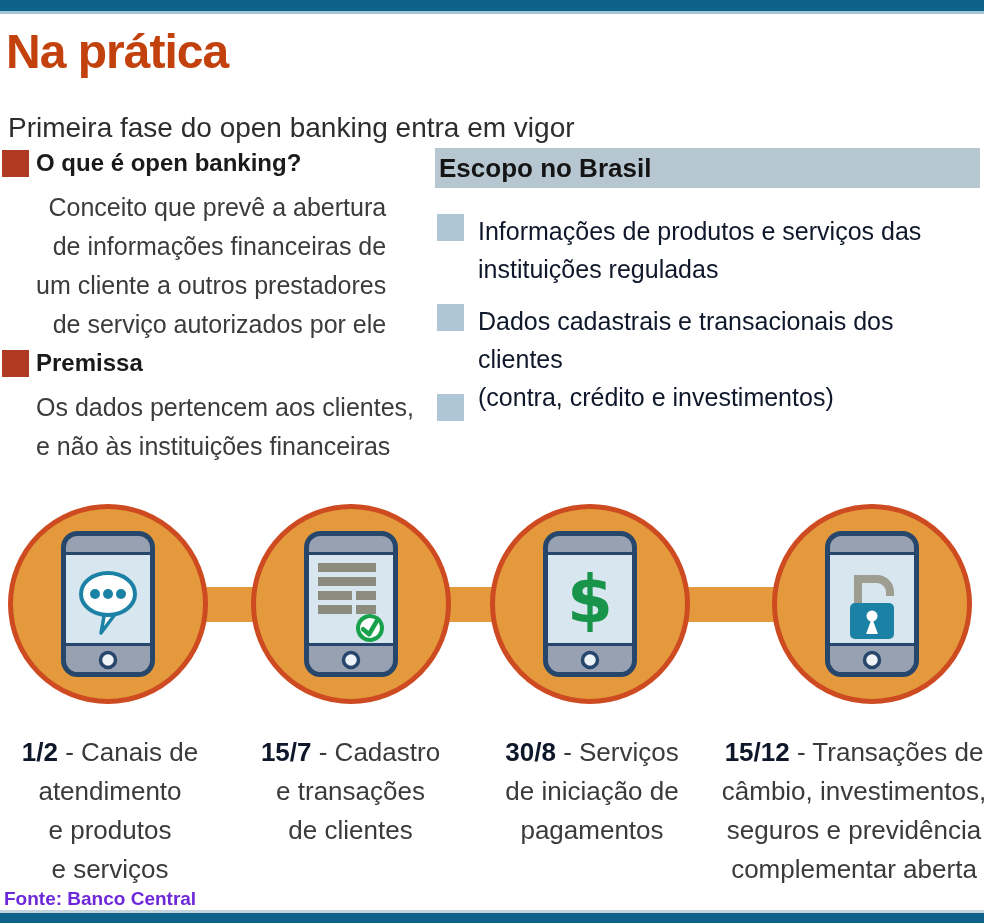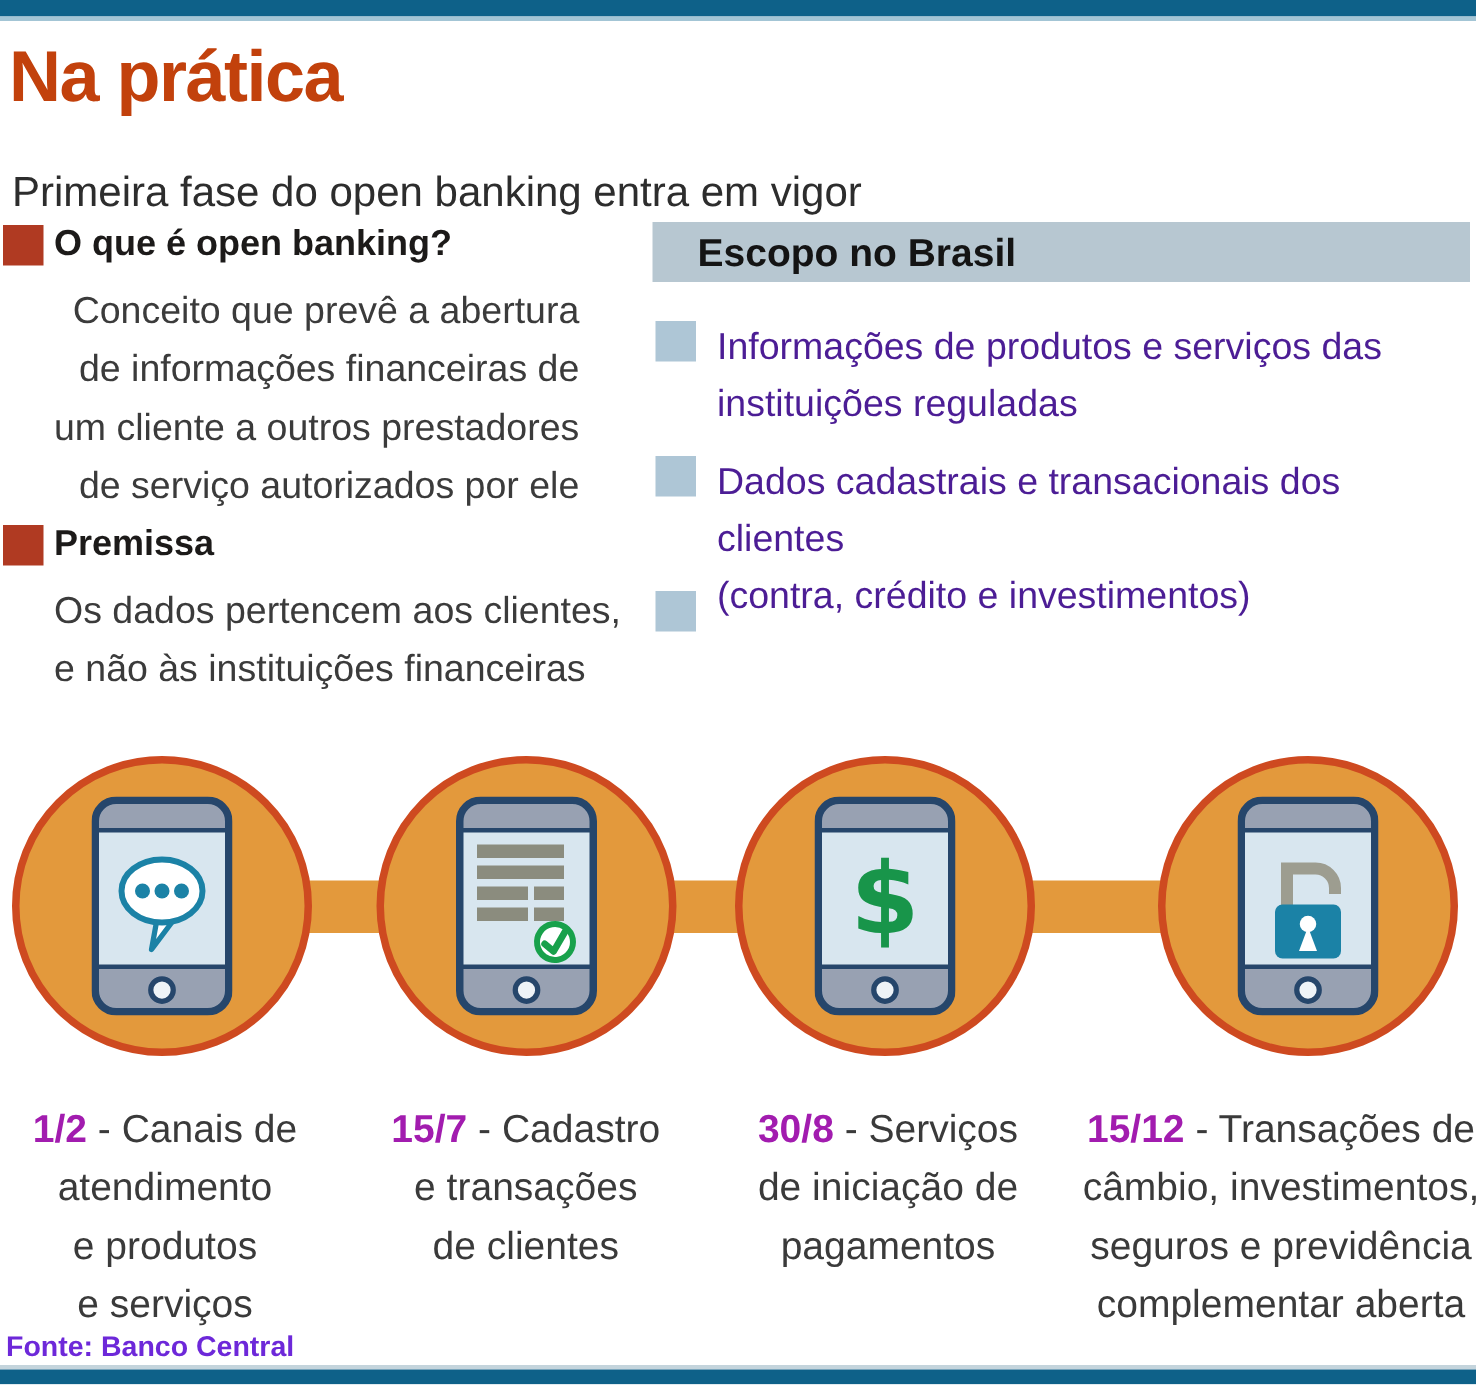--- a/index.html
+++ b/index.html
@@ -18,34 +18,34 @@
   .sq-red.s1 { left:2px; top:150px; }
   .sq-red.s2 { left:2px; top:350px; }
   .sec-head { position:absolute; left:36px; font-size:24px; font-weight:bold; color:#1c1a19; }
   .sec-head.s1 { top:149px; }
   .sec-head.s2 { top:349px; }
   .sec-body { position:absolute; left:36px; font-size:25px; line-height:39px; color:#3b3b3b; white-space:pre-line; }
   .sec-body.s1 { top:188px;text-align:right; }
   .sec-body.s2 { top:388px; }
 
   .scope-head { position:absolute; left:435px; top:148px; width:545px; height:40px; background:#b7c7d1;
-                font-size:26px; font-weight:bold; color:#141414; line-height:40px; padding-left:30px; }
+                font-size:26px; font-weight:bold; color:#141414; line-height:40px; padding-left:4px; }
   .sq-blue { position:absolute; left:437px; width:27px; height:27px; background:#aec6d6; }
   .sq-blue.i1 { top:214px; } .sq-blue.i2 { top:304px; } .sq-blue.i3 { top:394px; }
-  .scope-item { position:absolute; left:478px; width:504px; font-size:25px; line-height:38px; color:#4c1d95; white-space:pre-line; }
+  .scope-item { position:absolute; left:478px; width:504px; font-size:25px; line-height:38px; color:#0f172a; white-space:pre-line; }
   .scope-item.i1 { top:212px; } .scope-item.i2 { top:302px; } .scope-item.i3 { top:392px; }
 
   .connector { position:absolute; left:108px; top:587px; width:766px; height:35px; background:#e3993c; }
   .circle { position:absolute; top:504px; width:200px; height:200px; border-radius:50%;
             background:#e3993c; border:5px solid #ce4a20; }
   .circle.c1 { left:8px; } .circle.c2 { left:251px; } .circle.c3 { left:490px; } .circle.c4 { left:772px; }
   .circle svg { position:absolute; left:50%; top:50%; transform:translate(-50%,-50%); }
 
   .ml-label { position:absolute; top:733px; text-align:center; font-size:26px; line-height:39px; color:#3a3a3a; }
-  .ml-label b { color:#a21caf; }
+  .ml-label b { color:#0f172a; }
   .ml-label .desc { white-space:pre-line; }
   .ml-label.l1 { left:5px;   width:210px; }
   .ml-label.l2 { left:243px; width:215px; }
   .ml-label.l3 { left:478px; width:228px; }
   .ml-label.l4 { left:716px; width:276px; }
 
   .source { position:absolute; left:4px; top:888px; font-size:19px; font-weight:bold; color:#6d28d9; }
 </style>
 </head>
 <body>

